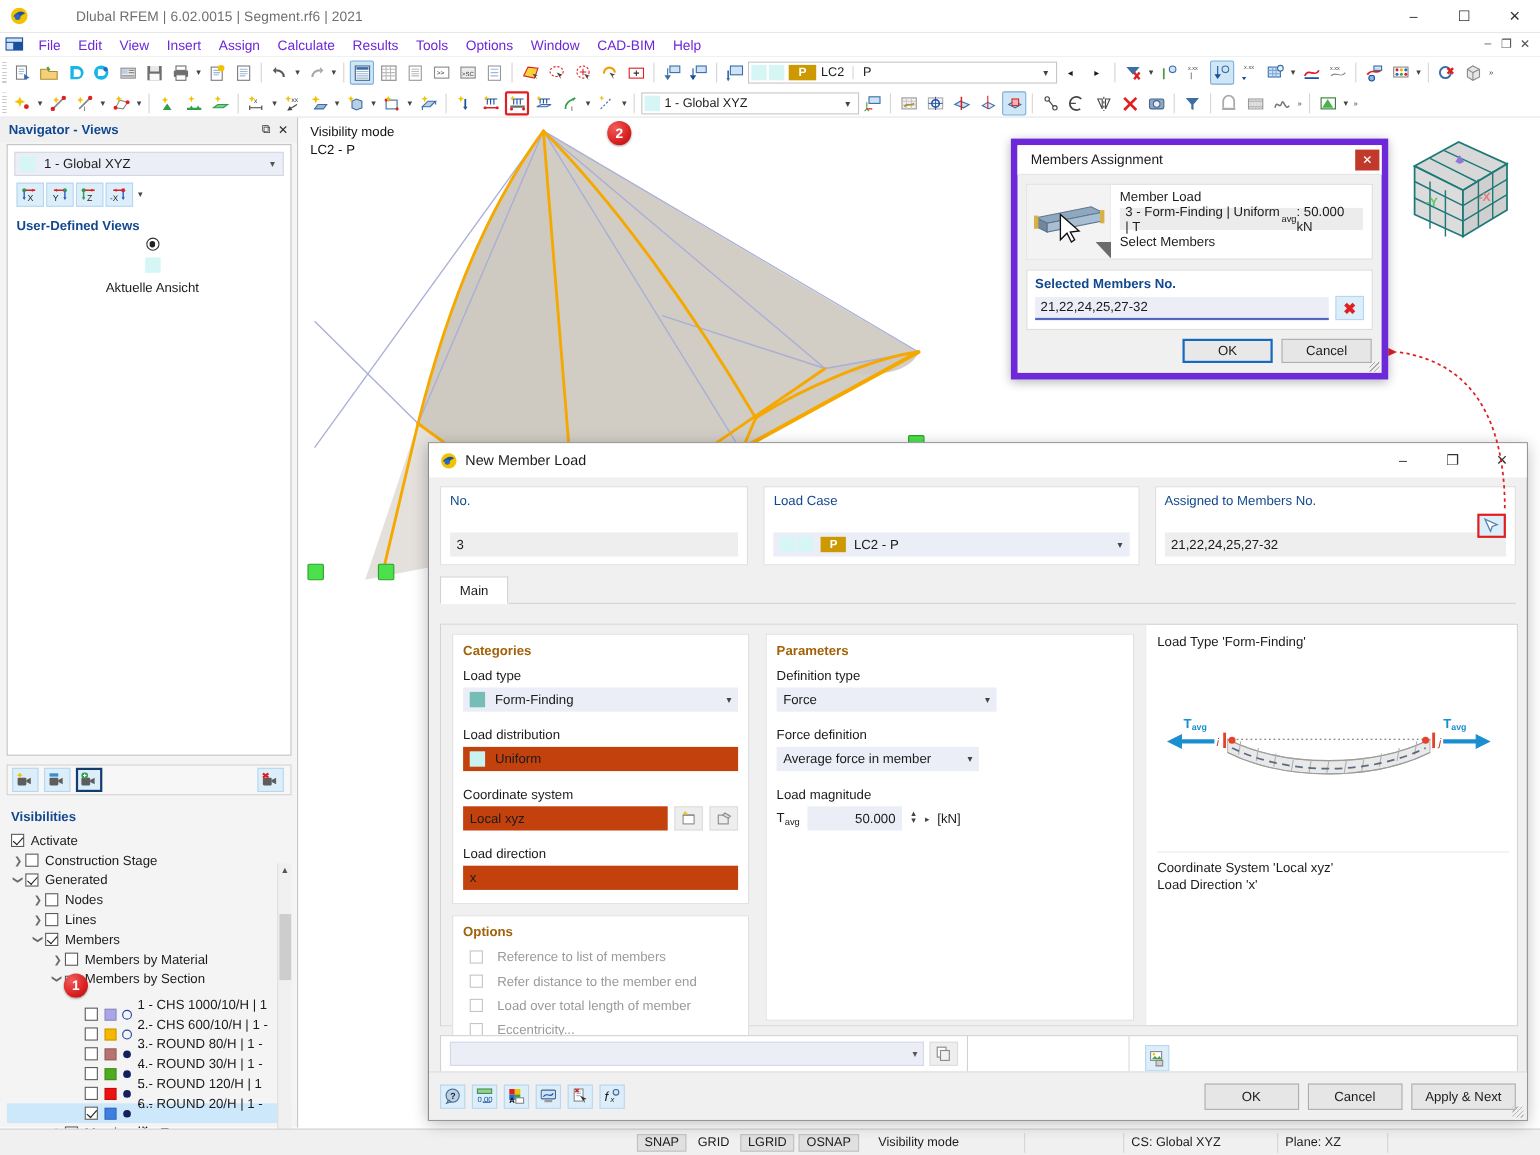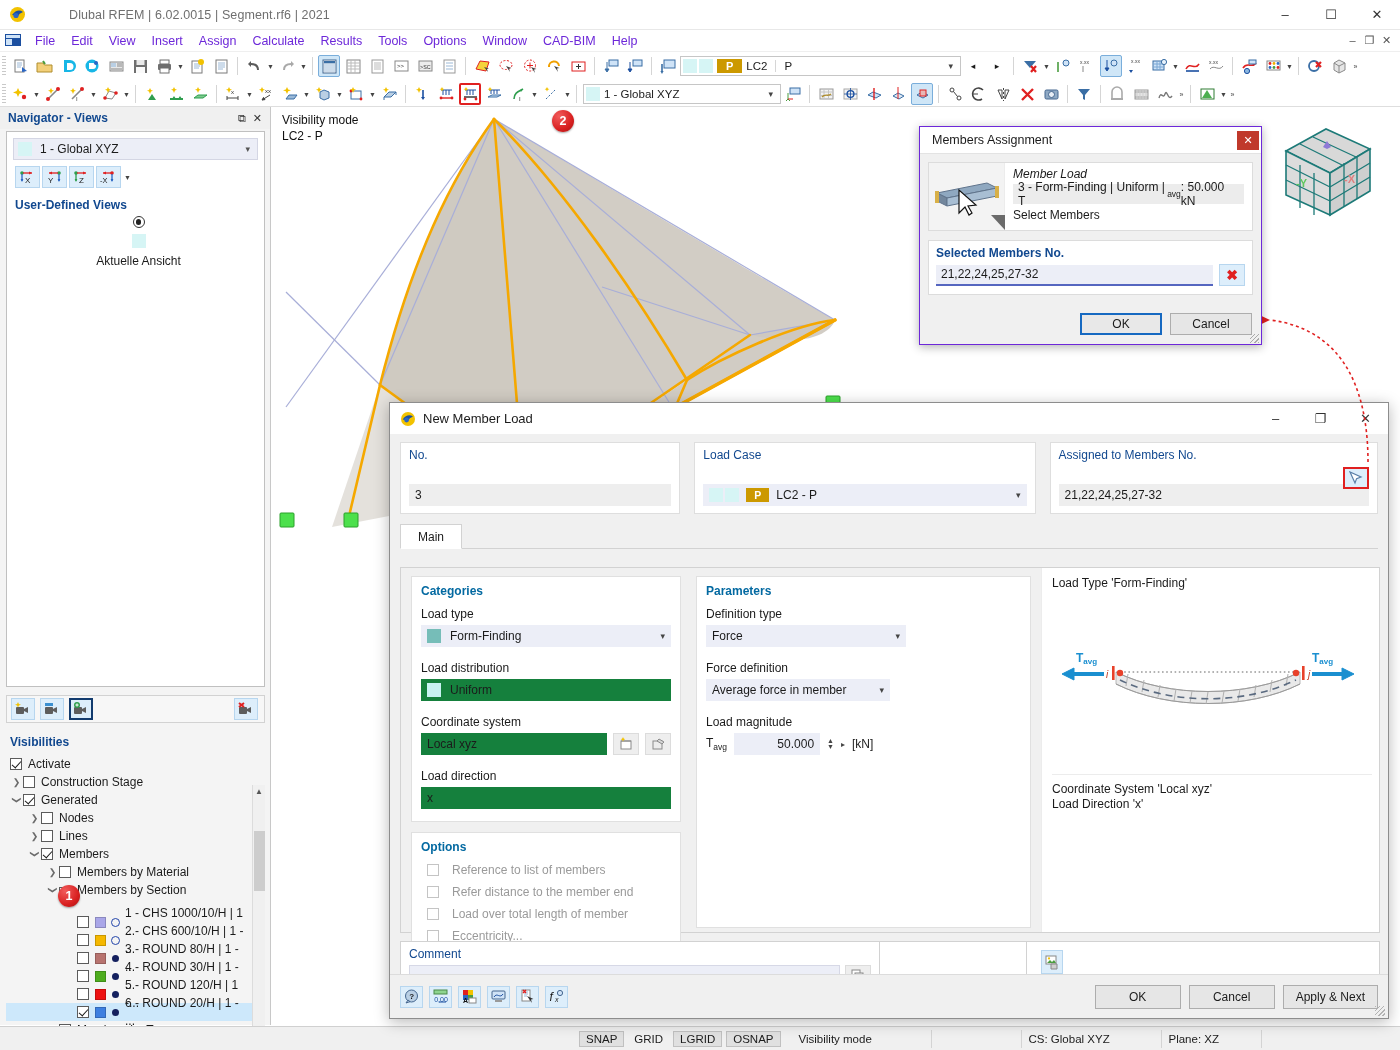--- a/index.html
+++ b/index.html
@@ -117,32 +117,32 @@
   #cube { position:absolute; right:16px; top:12px; width:112px; height:108px; }
 
   
   .marker { position:absolute; width:22px; height:22px; border-radius:50%;
             background:radial-gradient(circle at 32% 28%, #f15b5b 0%, #d81f1f 62%, #a01414 100%);
             color:#fff; font-size:12.5px; font-weight:bold; display:flex; align-items:center;
             justify-content:center; box-shadow:0 1px 2px rgba(0,0,0,.35); z-index:60; }
 
   
   #ma { position:absolute; left:919px; top:126px; width:343px; height:219px;
-        background:#f0f0f0; border:1px solid #6d28d9; box-shadow:0 2px 9px rgba(0,0,0,.3); z-index:70;}
+        background:#f0f0f0; border:6px solid #6d28d9; box-shadow:0 2px 9px rgba(0,0,0,.3); z-index:70;}
   #ma .hdr { height:27px; background:#fff; display:flex; align-items:center; padding:0 2px 0 12px;
              border-bottom:1px solid #e3e3e3; }
   #ma .hdr .t { font-size:12.5px; }
   #ma .x { margin-left:auto; width:22px; height:19px; background:#c0392b; color:#fff;
            display:flex; align-items:center; justify-content:center; font-size:11px; }
   #ma .body { padding:8px; }
   #ma .card { background:#fff; border:1px solid #dcdcdc; display:flex; height:69px; }
   #ma .thumb { width:76px; height:67px; background:#f3f3f3; position:relative; flex:none;
                border-right:1px solid #ececec; }
   #ma .cinfo { flex:1; padding:4px 8px 0 8px; }
-  #ma .cl1 { font-size:12px; margin-bottom:3px;font-style:italic;}
+  #ma .cl1 { font-size:12px; margin-bottom:3px;}
   #ma .cl2 { background:#ececec; height:20px; display:flex; align-items:center; padding:0 5px;
              font-size:12px; }
   #ma .cl3 { font-size:12px; margin-top:4px; }
   #ma .sec { background:#fff; border:1px solid #dcdcdc; margin-top:9px; padding:5px 7px 8px 7px;}
   #ma .sec .lab { color:#11488f; font-weight:bold; font-size:12px; margin-bottom:4px;}
   #ma .fr { display:flex; align-items:center; gap:6px; }
   #ma .fld { flex:1; height:21px; background:#eceef7; border-bottom:2px solid #5566c0;
              display:flex; align-items:center; padding:0 5px; font-size:12px; }
   #ma .delx { width:26px; height:22px; background:#ddeefb; border:1px solid #b7d6ef;
               display:flex; align-items:center; justify-content:center; color:#e02020;
@@ -171,23 +171,23 @@
   .tfield .vi.combo { background:#eceef7; }
   .tfield .vi .carat { margin-left:auto; font-size:9px; color:#444; }
 
   #tabs { margin:10px 10px 0 10px; height:25px; border-bottom:1px solid #d2d2d2; display:flex; }
   #tabs .tab { padding:0 17px; height:25px; display:flex; align-items:center; font-size:12px;
                background:#fff; border:1px solid #d2d2d2; border-bottom:1px solid #fff; }
 
   #nmlbody { position:absolute; left:10px; top:164px; width:980px; height:366px;
              background:#fff; border:1px solid #d2d2d2; display:flex; }
   .panel { padding:8px 10px; }
-  .ptitle { color:#0369a1; font-weight:bold; font-size:12px; margin-bottom:9px; }
+  .ptitle { color:#a16207; font-weight:bold; font-size:12px; margin-bottom:9px; }
   .flabel { font-size:12px; margin-bottom:4px; }
-  .fval { height:22px; background:#15803d; display:flex; align-items:center; padding:0 6px;
+  .fval { height:22px; background:#c2410c; display:flex; align-items:center; padding:0 6px;
           font-size:12px; margin-bottom:14px; }
   .fval.combo { background:#eceef7; }
   .fval .carat { margin-left:auto; font-size:9px; color:#444; }
   .grpbox { border:1px solid #e0e0e0; background:#fff; }
   .optrow { display:flex; align-items:center; gap:7px; font-size:12px; color:#9a9a9a;
             height:22px; padding-left:6px; }
   .optrow .cbox { border-color:#c4c4c4; }
   .sminibtn { width:26px; height:22px; background:#eeeeee; border:1px solid #dcdcdc;
               display:flex; align-items:center; justify-content:center; flex:none;}
 
@@ -1326,21 +1326,20 @@
       </div>
       <div id="prevfoot">
         <div>Coordinate System 'Local xyz'</div>
         <div>Load Direction 'x'</div>
       </div>
     </div>
   </div>
 
   <div id="cmtwrap">
     <div id="cmt">
-      <div class="lb">Comment</div>
       <div class="row">
         <div class="in">
           <span></span>
           <span class="carat">▾</span>
         </div>
         <div class="sminibtn">
           <svg width="14" height="14" viewBox="0 0 14 14">
               <rect x="1" y="1" width="8" height="9" fill="#fff" stroke="#888"></rect>
               <rect x="4" y="4" width="8" height="9" fill="#f0f0f0" stroke="#888"></rect>
             </svg>

